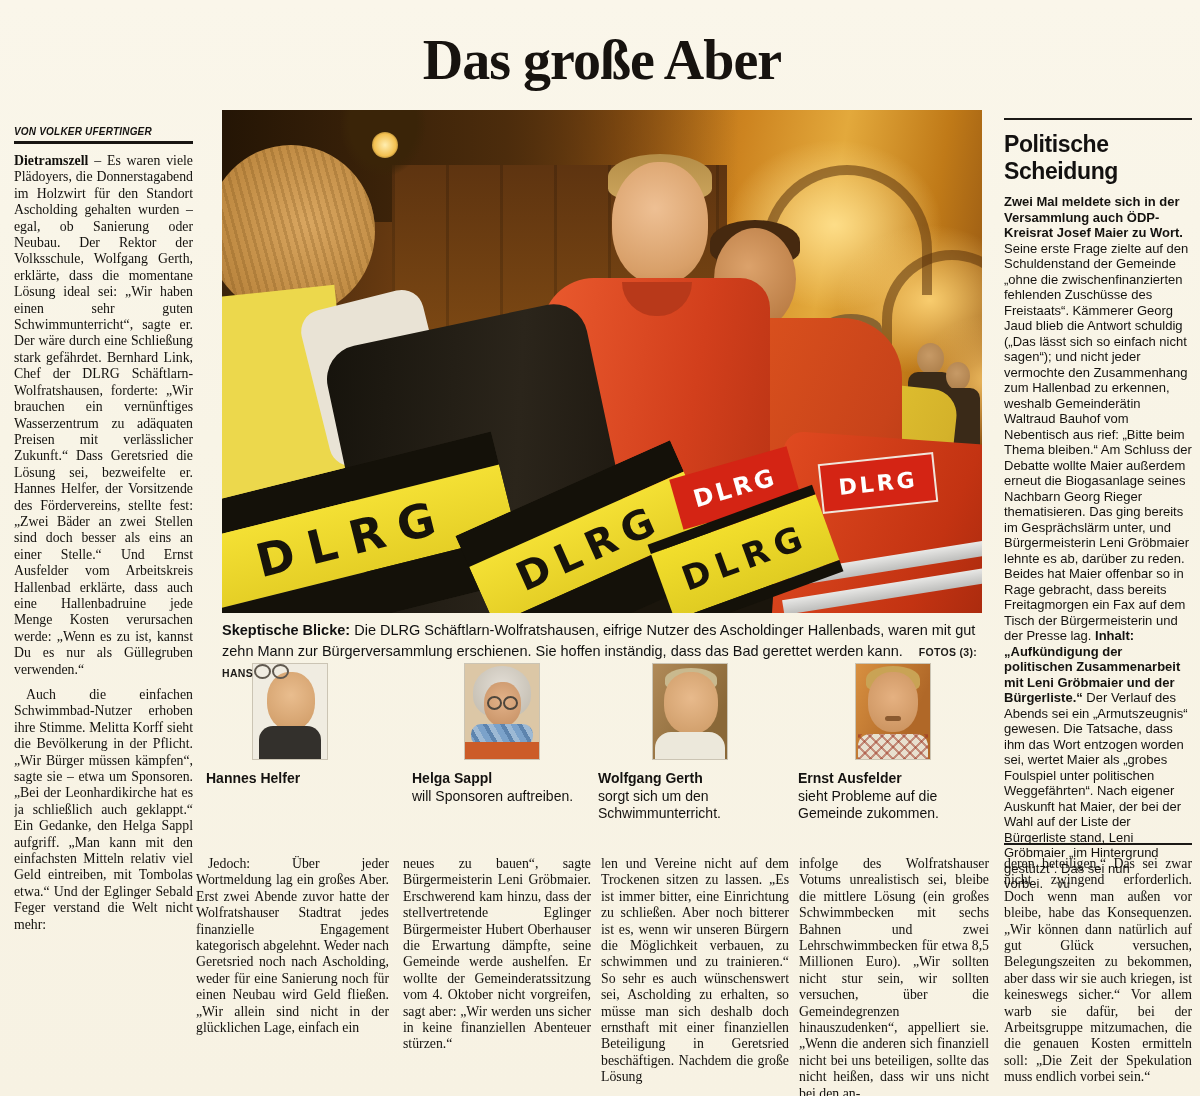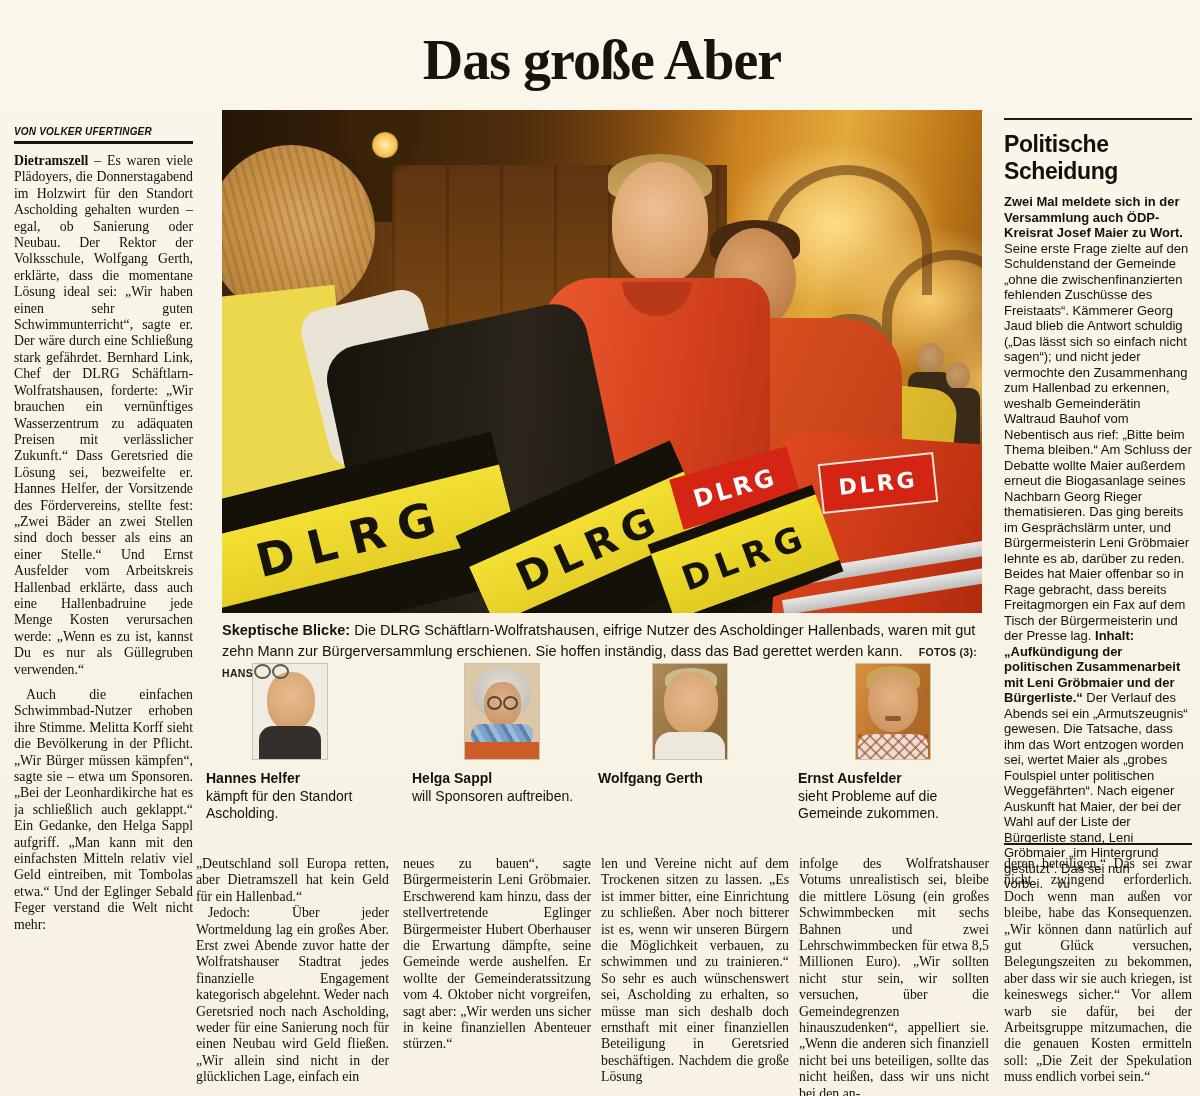--- a/index.html
+++ b/index.html
@@ -237,21 +237,20 @@
   </figcaption>
 
   <div class="portrait-col pc1">
     <div class="pimg pi1">
       <div class="head"></div>
       <div class="g1"></div>
       <div class="g2"></div>
       <div class="body"></div>
     </div>
     <div class="pt-name">Hannes Helfer</div>
-    <div class="pt-cap">kämpft für den Standort Ascholding.</div>
   </div>
 
   <div class="portrait-col pc2">
     <div class="pimg pi2">
       <div class="hair"></div>
       <div class="head"></div>
       <div class="g1"></div>
       <div class="g2"></div>
       <div class="scarf"></div>
       <div class="body"></div>
@@ -260,20 +259,21 @@
     <div class="pt-cap">will Sponsoren auftreiben.</div>
   </div>
 
   <div class="portrait-col pc3">
     <div class="pimg pi3">
       <div class="hair"></div>
       <div class="head"></div>
       <div class="body"></div>
     </div>
     <div class="pt-name">Wolfgang Gerth</div>
+    <div class="pt-cap">sorgt sich um den Schwimmunterricht.</div>
   </div>
 
   <div class="portrait-col pc4">
     <div class="pimg pi4">
       <div class="hair"></div>
       <div class="head"></div>
       <div class="mustache"></div>
       <div class="body"></div>
     </div>
     <div class="pt-name">Ernst Ausfelder</div>
@@ -281,21 +281,20 @@
   </div>
 
   <aside class="sidebar">
     <div class="sb-rule-top"></div>
     <h2>Politische Scheidung</h2>
     <p class="sb-text"><b>Zwei Mal meldete sich in der Versammlung auch ÖDP-Kreisrat Josef Maier zu Wort.</b><span> Seine erste Frage zielte auf den Schuldenstand der Gemeinde „ohne die zwischenfinanzierten fehlenden Zuschüsse des Freistaats“. Kämmerer Georg Jaud blieb die Antwort schuldig („Das lässt sich so einfach nicht sagen“); und nicht jeder vermochte den Zusammenhang zum Hallenbad zu erkennen, weshalb Gemeinderätin Waltraud Bauhof vom Nebentisch aus rief: „Bitte beim Thema bleiben.“ Am Schluss der Debatte wollte Maier außerdem erneut die Biogasanlage seines Nachbarn Georg Rieger thematisieren. Das ging bereits im Gesprächslärm unter, und Bürgermeisterin Leni Gröbmaier lehnte es ab, darüber zu reden. Beides hat Maier offenbar so in Rage gebracht, dass bereits Freitagmorgen ein Fax auf dem Tisch der Bürgermeisterin und der Presse lag. </span><b>Inhalt: „Aufkündigung der politischen Zusammenarbeit mit Leni Gröbmaier und der Bürgerliste.“</b><span> Der Verlauf des Abends sei ein „Armutszeugnis“ gewesen. Die Tatsache, dass ihm das Wort entzogen worden sei, wertet Maier als „grobes Foulspiel unter politischen Weggefährten“. Nach eigener Auskunft hat Maier, der bei der Wahl auf der Liste der Bürgerliste stand, Leni Gröbmaier „im Hintergrund gestützt“. Das sei nun vorbei.</span><span class="signoff">vu</span></p>
   </aside>
   <div class="sb-rule-bottom"></div>
 
   <div class="bcol bc1 serif-body">
-    <p>„Deutschland soll Europa retten, aber Dietramszell hat kein Geld für ein Hallenbad.“</p>
     <p class="p-indent">Jedoch: Über jeder Wortmeldung lag ein großes Aber. Erst zwei Abende zuvor hatte der Wolfratshauser Stadtrat jedes finanzielle Engagement kategorisch abgelehnt. Weder nach Geretsried noch nach Ascholding, weder für eine Sanierung noch für einen Neubau wird Geld fließen. „Wir allein sind nicht in der glücklichen Lage, einfach ein</p>
   </div>
   <div class="bcol bc2 serif-body">
     <p>neues zu bauen“, sagte Bürgermeisterin Leni Gröbmaier. Erschwerend kam hinzu, dass der stellvertretende Eglinger Bürgermeister Hubert Oberhauser die Erwartung dämpfte, seine Gemeinde werde aushelfen. Er wollte der Gemeinderatssitzung vom 4. Oktober nicht vorgreifen, sagt aber: „Wir werden uns sicher in keine finanziellen Abenteuer stürzen.“</p>
   </div>
   <div class="bcol bc3 serif-body">
     <p>len und Vereine nicht auf dem Trockenen sitzen zu lassen. „Es ist immer bitter, eine Einrichtung zu schließen. Aber noch bitterer ist es, wenn wir unseren Bürgern die Möglichkeit verbauen, zu schwimmen und zu trainieren.“ So sehr es auch wünschenswert sei, Ascholding zu erhalten, so müsse man sich deshalb doch ernsthaft mit einer finanziellen Beteiligung in Geretsried beschäftigen. Nachdem die große Lösung</p>
   </div>
   <div class="bcol bc4 serif-body">
     <p>infolge des Wolfratshauser Votums unrealistisch sei, bleibe die mittlere Lösung (ein großes Schwimmbecken mit sechs Bahnen und zwei Lehrschwimmbecken für etwa 8,5 Millionen Euro). „Wir sollten nicht stur sein, wir sollten versuchen, über die Gemeindegrenzen hinauszudenken“, appelliert sie. „Wenn die anderen sich finanziell nicht bei uns beteiligen, sollte das nicht heißen, dass wir uns nicht bei den an-</p>

